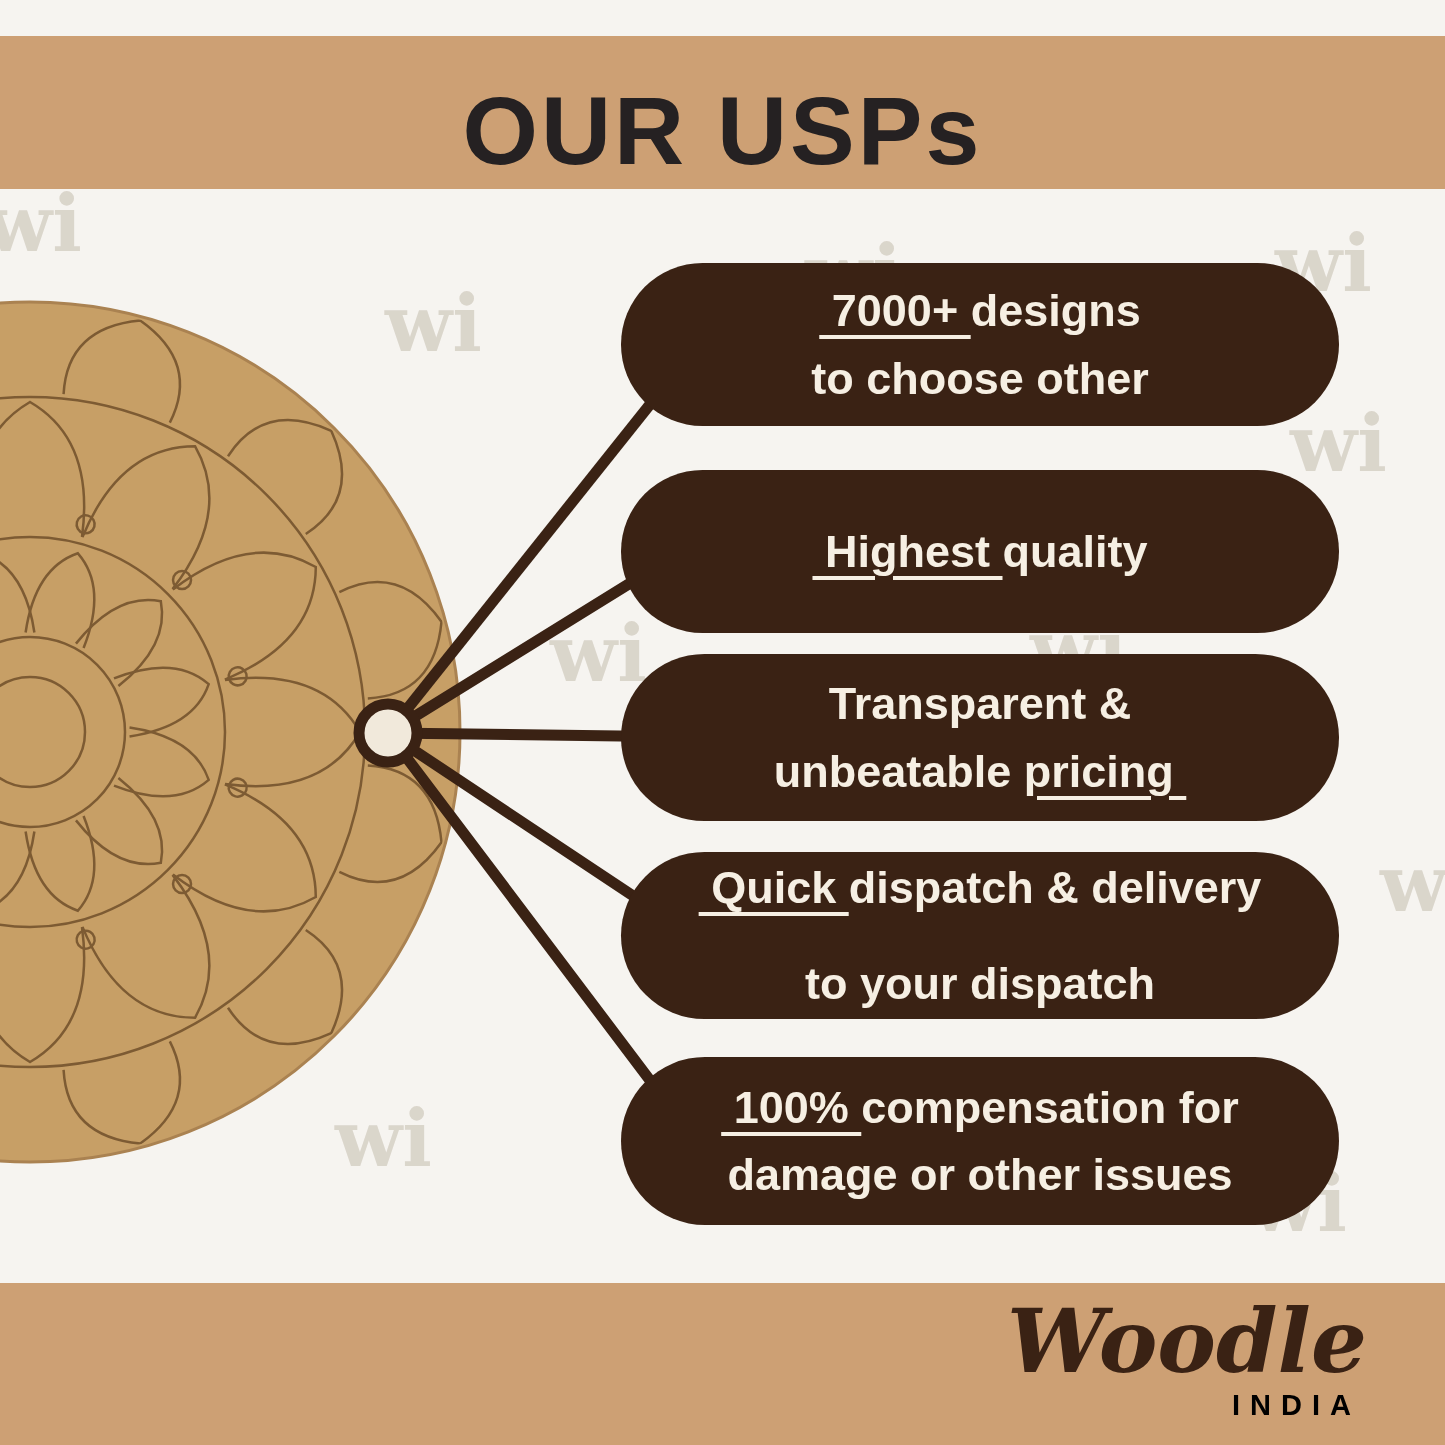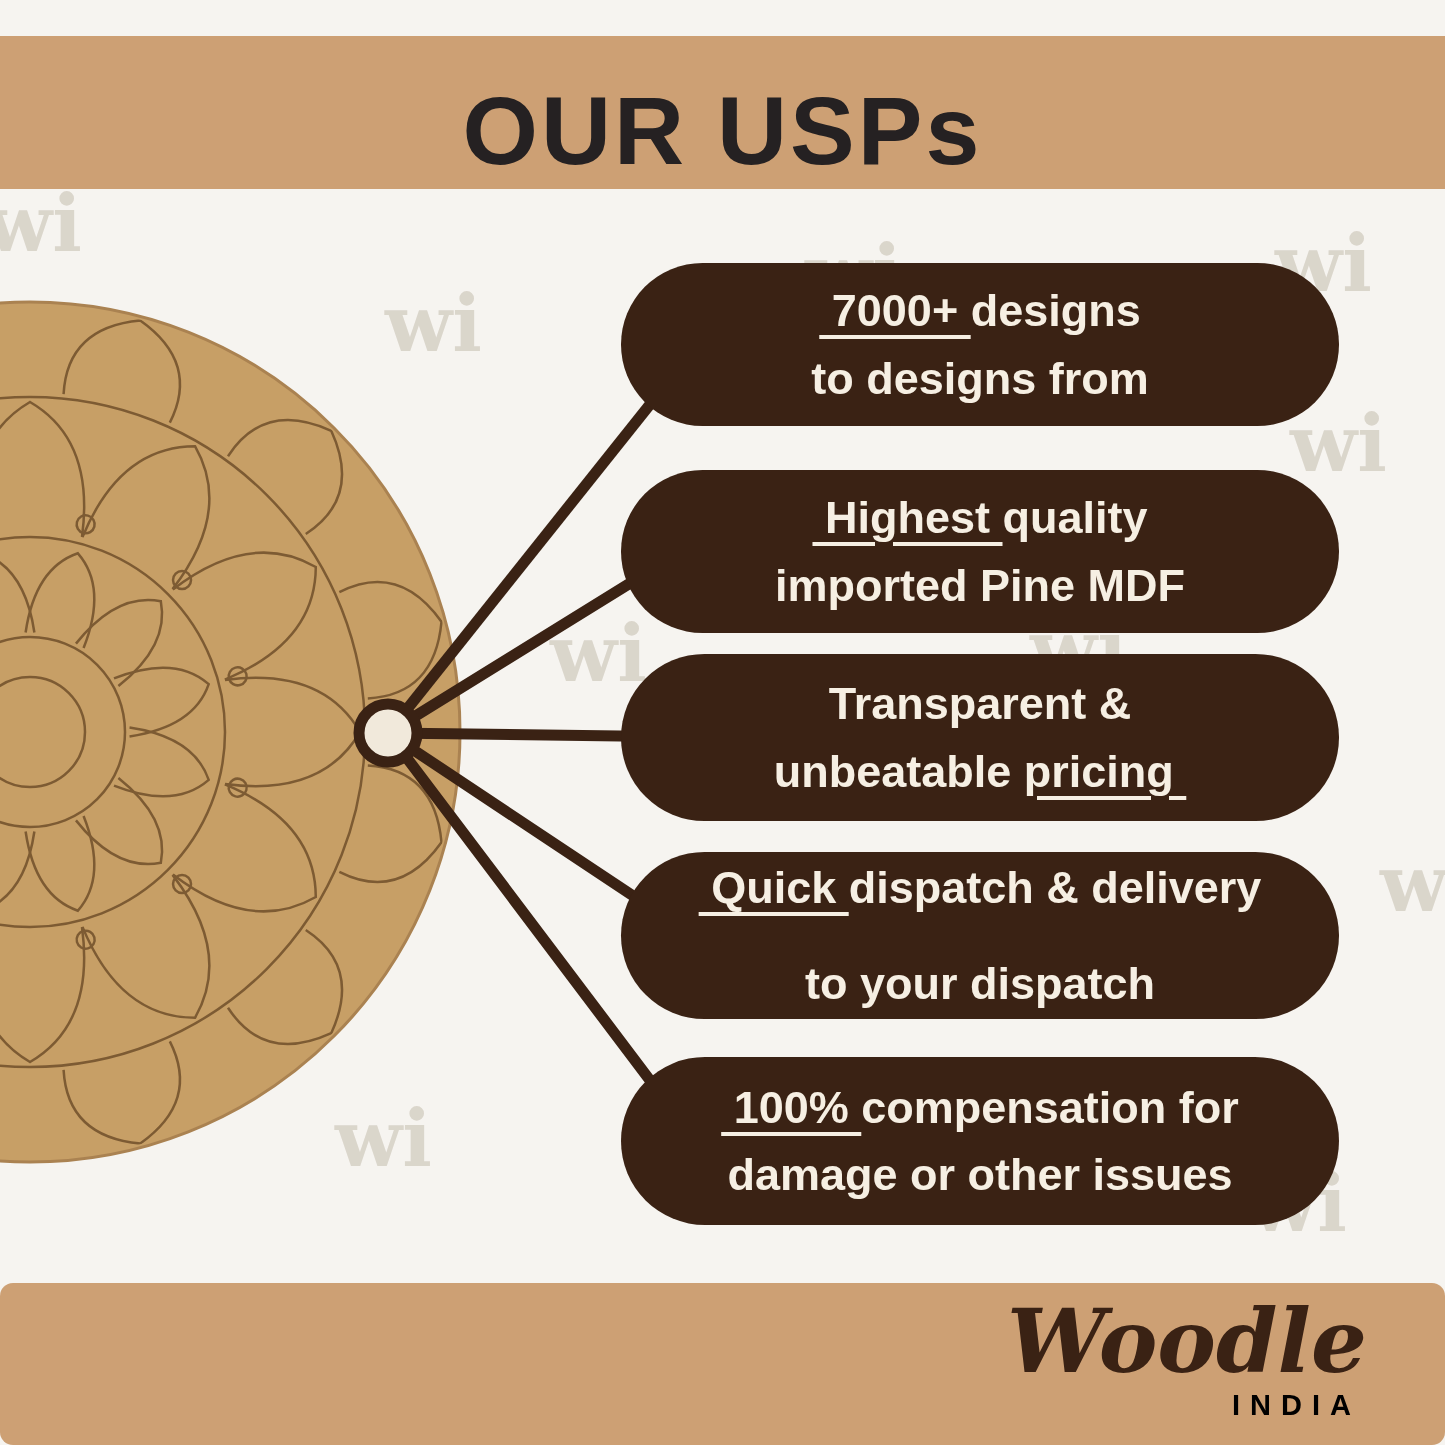--- a/index.html
+++ b/index.html
@@ -11,21 +11,21 @@
   
   .wm{
     position:absolute;z-index:0;
     font-family:"DejaVu Serif", serif;font-weight:700;
     font-size:78px;color:#d8d3c8;opacity:.9;line-height:1;
     user-select:none;
   }
   
   .band{position:absolute;left:0;width:1445px;background:#cda074;z-index:4;}
   .band-top{top:36px;height:153px;display:flex;align-items:center;justify-content:center;}
-  .band-bottom{top:1283px;height:162px;border-radius:13px;}
+  .band-bottom{top:1283px;height:162px;}
   .page-title{
     font-size:97px;font-weight:800;color:#252122;letter-spacing:3px;line-height:1;margin-top:35px;
   }
   
   .brand-wrap{
     position:absolute;right:78px;top:12px;
     display:inline-flex;flex-direction:column;align-items:flex-end;
   }
   .brand{
     font-family:"DejaVu Serif", serif;font-style:italic;font-weight:700;
@@ -145,25 +145,24 @@
     <line x1="388" y1="733" x2="695" y2="737"></line>
     <line x1="388" y1="733" x2="695" y2="937"></line>
     <line x1="388" y1="733" x2="695" y2="1140"></line>
   </g>
   <circle cx="388" cy="733" r="29" fill="#f1e9db" stroke="#3a2214" stroke-width="11"></circle>
 </svg>
 
 <div class="pills-layer">
     <div class="pill pill-0">
       <div class="pline"><span class="u"> 7000+ </span><span>designs</span></div>
-      <div class="pline"><span>to designs from</span></div>
+      <div class="pline"><span>to choose other</span></div>
     </div>
     <div class="pill pill-1">
       <div class="pline"><span class="u"> Highest </span><span>quality</span></div>
-      <div class="pline"><span>imported Pine MDF</span></div>
     </div>
     <div class="pill pill-2">
       <div class="pline"><span>Transparent &amp;</span></div>
       <div class="pline"><span>unbeatable </span><span class="u">pricing </span></div>
     </div>
     <div class="pill pill-3">
       <div class="pline"><span class="u"> Quick </span><span>dispatch &amp; delivery</span></div>
       <div class="pline"><span>to your dispatch</span></div>
     </div>
     <div class="pill pill-4">

